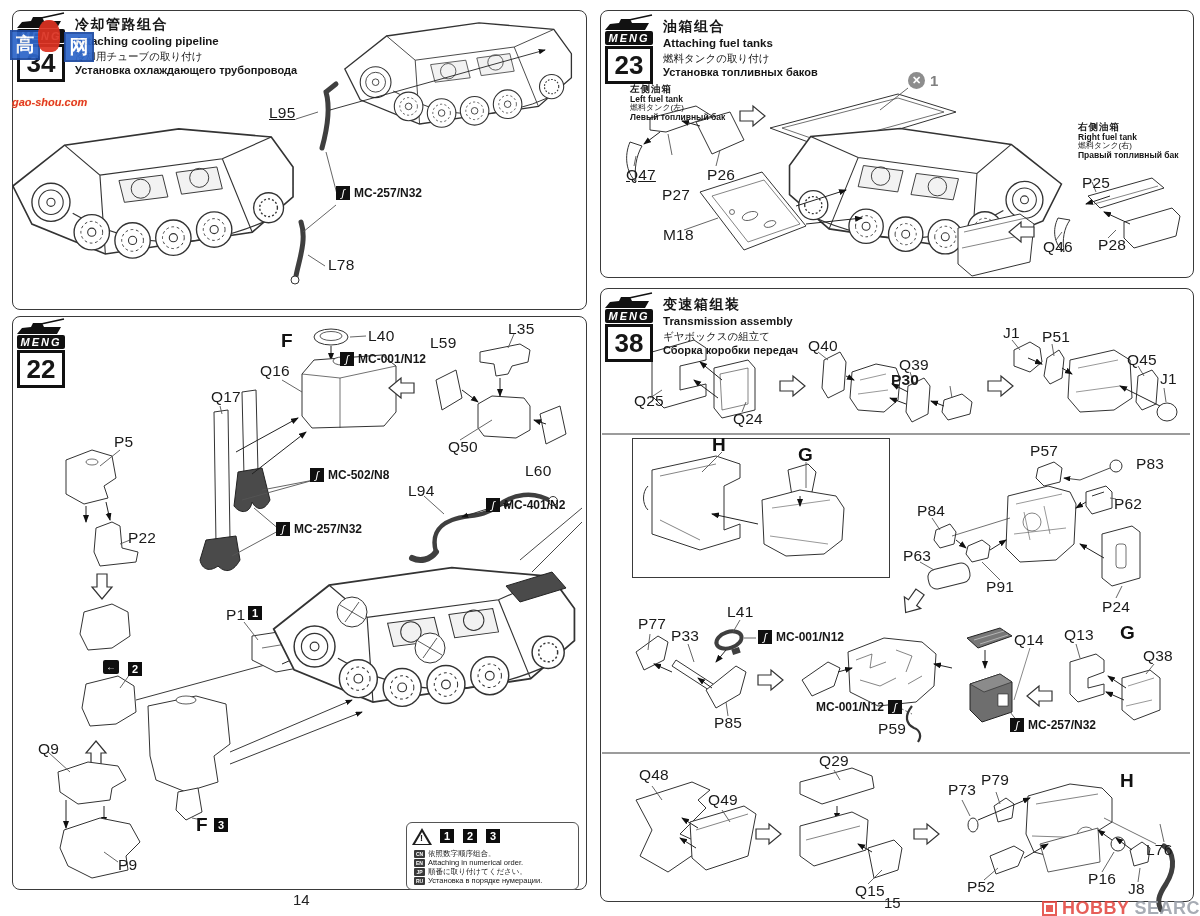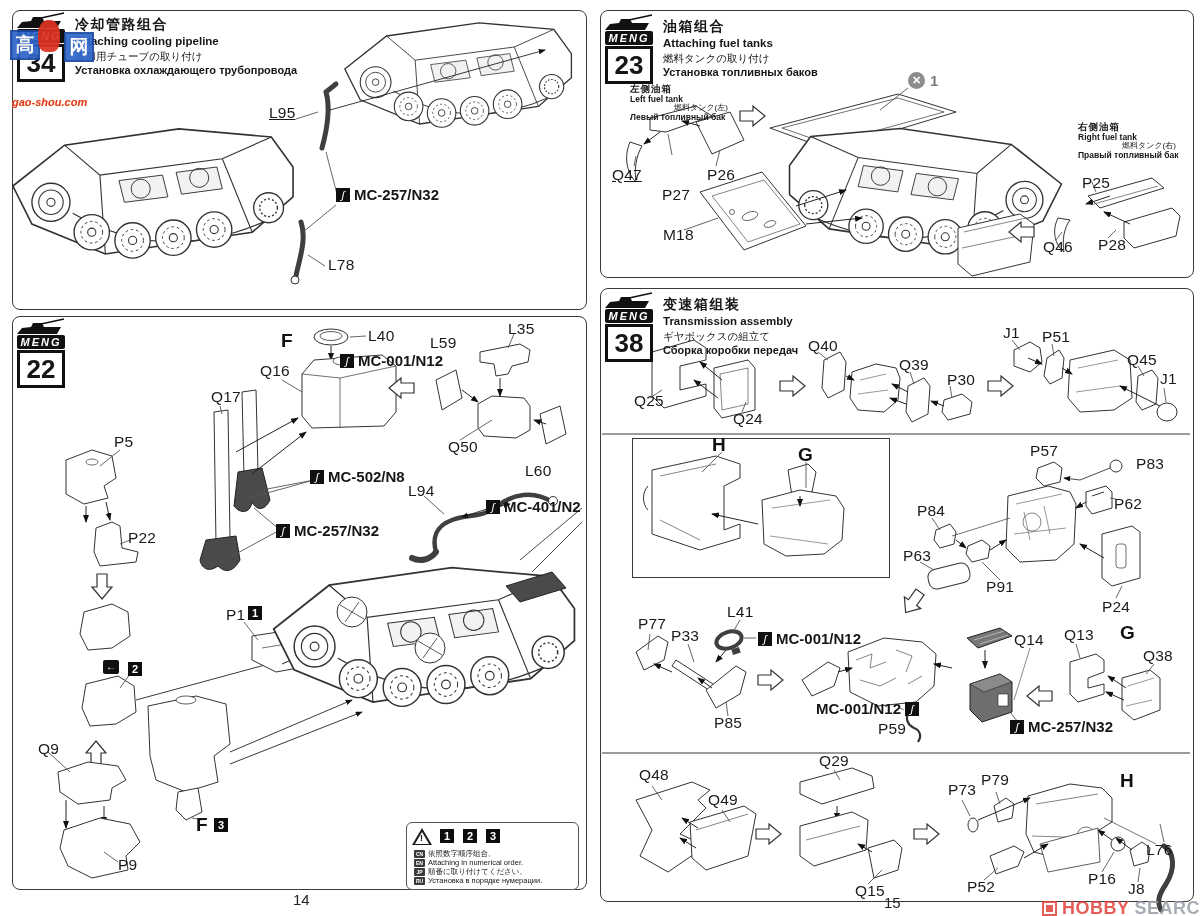--- a/index.html
+++ b/index.html
@@ -14,32 +14,32 @@
   .meng-box{background:#101010;color:#fff;font-weight:700;font-style:italic;font-size:11px;letter-spacing:2px;width:48px;text-align:center;padding:1px 0;border-radius:2px;}
   .stepnum{width:42px;height:32px;border:3px solid #101010;font-size:26px;font-weight:700;display:flex;align-items:center;justify-content:center;background:#fff;margin-top:1px;}
   .titles{padding-top:4px;line-height:1.15;}
   .t-cn{font-size:14px;font-weight:700;letter-spacing:1.5px;}
   .t-en{font-size:11.5px;font-weight:700;margin-top:3px;}
   .t-jp{font-size:10.5px;margin-top:2px;}
   .t-ru{font-size:11px;font-weight:700;margin-top:2px;}
   .mc{position:absolute;display:flex;align-items:center;gap:4px;}
   .mc.rev{flex-direction:row-reverse;}
   .mc-box{width:14px;height:14px;background:#101010;color:#fff;font-style:italic;font-size:11px;line-height:14px;text-align:center;flex:0 0 14px;}
-  .mc-t{font-size:15px;font-weight:700;white-space:nowrap;}
+  .mc-t{font-size:12px;font-weight:700;white-space:nowrap;}
   .seq{position:absolute;width:14px;height:14px;background:#0d0d0d;color:#fff;font-weight:700;font-size:11px;line-height:14px;text-align:center;}
   .legend-box{position:absolute;border:1.5px solid #555;border-radius:6px;background:#fff;}
   .lline{position:absolute;font-size:7.5px;line-height:9px;white-space:nowrap;display:flex;align-items:center;gap:3px;}
   .ltag{display:inline-block;min-width:9px;padding:0 1px;height:8px;background:#3a3a3a;color:#fff;font-size:5px;line-height:8px;text-align:center;border-radius:1px;font-weight:700;}
   .warn-tri{position:absolute;width:0;height:0;border-left:10px solid transparent;border-right:10px solid transparent;border-bottom:17px solid #1c1c1c;}
   .warn-tri .inner{position:absolute;left:-7px;top:3.5px;width:0;height:0;border-left:7px solid transparent;border-right:7px solid transparent;border-bottom:12px solid #fff;}
   .warn-tri .bang{position:absolute;left:-2px;top:5px;font-size:9px;font-weight:700;color:#1c1c1c;}
   .tank-note{position:absolute;line-height:1.12;}
   .tn-cn{font-size:9.5px;font-weight:700;letter-spacing:1px;}
   .tn-en{font-size:8.5px;font-weight:700;}
-  .tn-jp{font-size:8px;margin-left:44px;}
+  .tn-jp{font-size:8px;}
   .tn-ru{font-size:8.5px;font-weight:700;}
   .x1{position:absolute;display:flex;align-items:center;gap:5px;}
   .x1-c{width:17px;height:17px;border-radius:50%;background:#8d8d8d;color:#fff;font-weight:700;font-size:11px;line-height:17px;text-align:center;}
   .x1-n{color:#7f7f7f;font-weight:700;font-size:15px;}
   .rot{position:absolute;width:16px;height:14px;background:#101010;color:#fff;font-size:10px;line-height:13px;text-align:center;border-radius:2px;}
   .pagenum{position:absolute;font-size:15px;color:#222;}
   .wm-tl{position:absolute;left:8px;top:12px;opacity:.93;}
   .wm-sq{position:absolute;width:26px;height:26px;background:#2e66c9;border:2px solid #1c49a0;color:#fff;font-weight:700;font-size:19px;line-height:26px;text-align:center;}
   .wm-fig{position:absolute;width:22px;height:32px;background:#dc3222;border-radius:45% 45% 35% 35%;}
   .wm-url{position:absolute;color:#e02818;font-weight:700;font-style:italic;font-size:11px;text-shadow:0 0 1px #ffd97a;white-space:nowrap;}
@@ -516,33 +516,33 @@
 <div class="tank-note" style="left:1078px;top:122px;">
   <div class="tn-cn">右侧油箱</div>
   <div class="tn-en">Right fuel tank</div>
   <div class="tn-jp">燃料タンク(右)</div>
   <div class="tn-ru">Правый топливный бак</div>
 </div>
 <div class="x1" style="left:908px;top:72px;">
   <span class="x1-c">✕</span>
   <span class="x1-n">1</span>
 </div>
-<span class="plabel" style="left:612px;top:166px;text-decoration:underline;">Q47</span>
+<span class="plabel" style="left:626px;top:166px;text-decoration:underline;">Q47</span>
 <span class="plabel" style="left:662px;top:145px;margin-top:41px;">P27</span>
 <span class="plabel" style="left:707px;top:166px;">P26</span>
 <span class="plabel" style="left:663px;top:226px;">M18</span>
 <span class="plabel" style="left:1082px;top:174px;">P25</span>
 <span class="plabel" style="left:1043px;top:238px;">Q46</span>
 <span class="plabel" style="left:1098px;top:236px;">P28</span>
 
 <span class="plabel" style="left:634px;top:392px;">Q25</span>
 <span class="plabel" style="left:733px;top:410px;">Q24</span>
 <span class="plabel" style="left:808px;top:337px;">Q40</span>
 <span class="plabel" style="left:899px;top:356px;">Q39</span>
-<span class="plabel" style="left:947px;top:371px;">P30</span>
+<span class="plabel" style="left:891px;top:371px;font-weight:bold;">P30</span>
 <span class="plabel" style="left:1003px;top:324px;">J1</span>
 <span class="plabel" style="left:1042px;top:328px;">P51</span>
 <span class="plabel" style="left:1127px;top:351px;">Q45</span>
 <span class="plabel" style="left:1160px;top:370px;">J1</span>
 <span class="blabel" style="left:712px;top:434px;">H</span>
 <span class="blabel" style="left:798px;top:444px;">G</span>
 <span class="plabel" style="left:1030px;top:442px;">P57</span>
 <span class="plabel" style="left:1136px;top:455px;">P83</span>
 <span class="plabel" style="left:1114px;top:495px;">P62</span>
 <span class="plabel" style="left:917px;top:502px;">P84</span>

